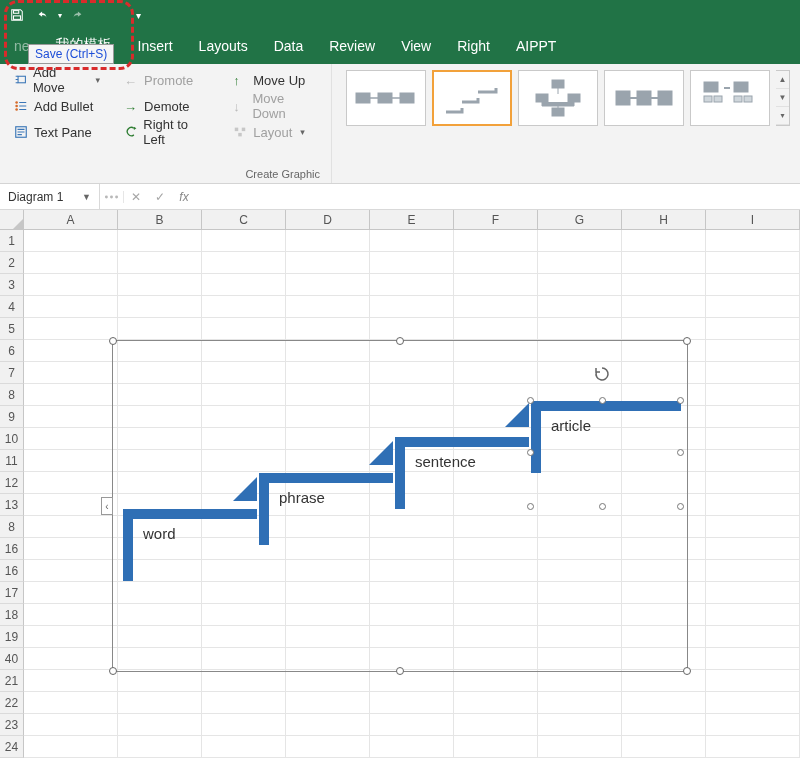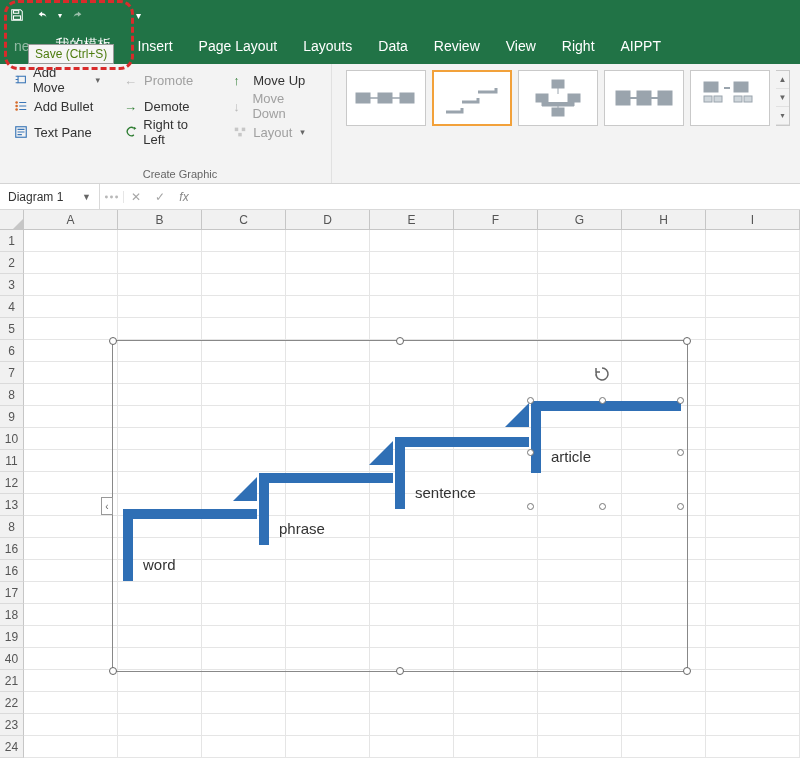--- a/index.html
+++ b/index.html
@@ -1,28 +1,28 @@
 <!DOCTYPE html>
 <html><head>
 <meta charset="utf-8">
 <style>
   * { box-sizing: border-box; font-family: "Segoe UI", Arial, sans-serif; }
   body { margin:0; width:800px; height:773px; background:#fff; overflow:hidden; font-size:13px; color:#333;}
   
   .titlebar { background:#217346; height:30px; display:flex; align-items:center; padding:0 6px; gap:4px;}
   .qat-btn { width:22px; height:22px; display:flex; align-items:center; justify-content:center; color:#fff; }
   .qat-sep {color:#fff; font-size:10px;}
-  .tooltip-box { position:relative; margin-left:4px; background:#f5f5f5; border:1px solid #999; padding:2px 6px; font-size:12px; color:#4d7c0f;}
+  .tooltip-box { position:relative; margin-left:4px; background:#f5f5f5; border:1px solid #999; padding:2px 6px; font-size:12px; color:#1d4ed8;}
   
   .tabbar { background:#217346; height:34px; display:flex; align-items:flex-end; padding:0 14px; gap:26px; color:#fff; font-size:14px;}
   .tabbar .tab { padding:6px 0 10px 0; white-space:nowrap;}
   
   .ribbon { height:120px; background:#f3f3f3; border-bottom:1px solid #d4d4d4; display:flex;}
   .group { border-right:1px solid #e1e1e1; padding:4px 10px 0 10px; display:flex; flex-direction:column; gap:2px; }
-  .group-label { text-align:center; font-size:11px; color:#666; padding:4px 0 18px 0; margin-top:auto;}
+  .group-label { text-align:right; font-size:11px; color:#666; padding:4px 0 18px 0; margin-top:auto;}
   .rb-item { display:flex; align-items:center; gap:6px; height:24px; font-size:13px; color:#333; padding:0 4px;}
   .rb-item.disabled { color:#a0a0a0;}
   .ico { width:14px; height:14px; display:inline-block;}
   .drop-caret{font-size:9px;color:#666;margin-left:2px;}
   .ico-line{fill:none;stroke:currentColor;stroke-width:1.3;}
   
   .layouts { flex:1; display:flex; flex-direction:column; padding:6px 10px 0 14px;}
   .gallery { display:flex; gap:6px; align-items:flex-start;}
   .thumb { width:80px; height:56px; border:1px solid #c9c9c9; background:#fff; display:flex; align-items:center; justify-content:center; position:relative;}
   .thumb.sel{border:2px solid #f2a13a;}
@@ -49,21 +49,21 @@
   .cells{position:relative;}
   .row{display:flex;}
   .cell{height:22px;border-right:1px solid #e5e5e5;border-bottom:1px solid #e5e5e5;}
   
   .diagram-frame{position:absolute;border:1px solid #888;background:rgba(255,255,255,0);}
   .sel-handle{position:absolute;width:8px;height:8px;border:1px solid #666;background:#fff;border-radius:50%;}
   .side-tab{position:absolute;left:-12px;top:50%;transform:translateY(-50%);width:12px;height:18px;border:1px solid #999;background:#fff;display:flex;align-items:center;justify-content:center;font-size:10px;color:#666;}
   .step-h{position:absolute;height:10px;background:#2f6fb5;}
   .step-v{position:absolute;width:10px;background:#2f6fb5;}
   .step-tri{position:absolute;width:0;height:0;border-style:solid;border-color:transparent transparent #2f6fb5 transparent;}
-  .step-label{position:absolute;font-size:15px;color:#333;margin-top:31px;}
+  .step-label{position:absolute;font-size:15px;color:#333;}
   .sel-sub{position:absolute;width:7px;height:7px;border:1px solid #777;background:#fff;border-radius:50%;}
   .rot-handle{position:absolute;width:18px;height:18px;display:flex;align-items:center;justify-content:center;}
   .rot-handle svg{width:18px;height:18px;}
 </style>
 </head>
 <body>
 
 <div class="save-highlight"></div>
 
 <div class="titlebar">
@@ -90,21 +90,20 @@
 </div>
 
 <div style="position:absolute;left:24px;top:44px;z-index:40;">
   <div class="tooltip-box">Save (Ctrl+S)</div>
 </div>
 
 <div class="tabbar">
   <span class="tab" style="opacity:.5">ne</span>
   <span class="tab">我的模板</span>
   <span class="tab">Insert</span>
-  <span class="tab">Page Layout</span>
   <span class="tab">Layouts</span>
   <span class="tab">Data</span>
   <span class="tab">Review</span>
   <span class="tab">View</span>
   <span class="tab">Right</span>
   <span class="tab">AIPPT</span>
 </div>
 
 <div class="ribbon">
   <div class="group" style="flex-direction:row;gap:16px;align-items:flex-start;">

